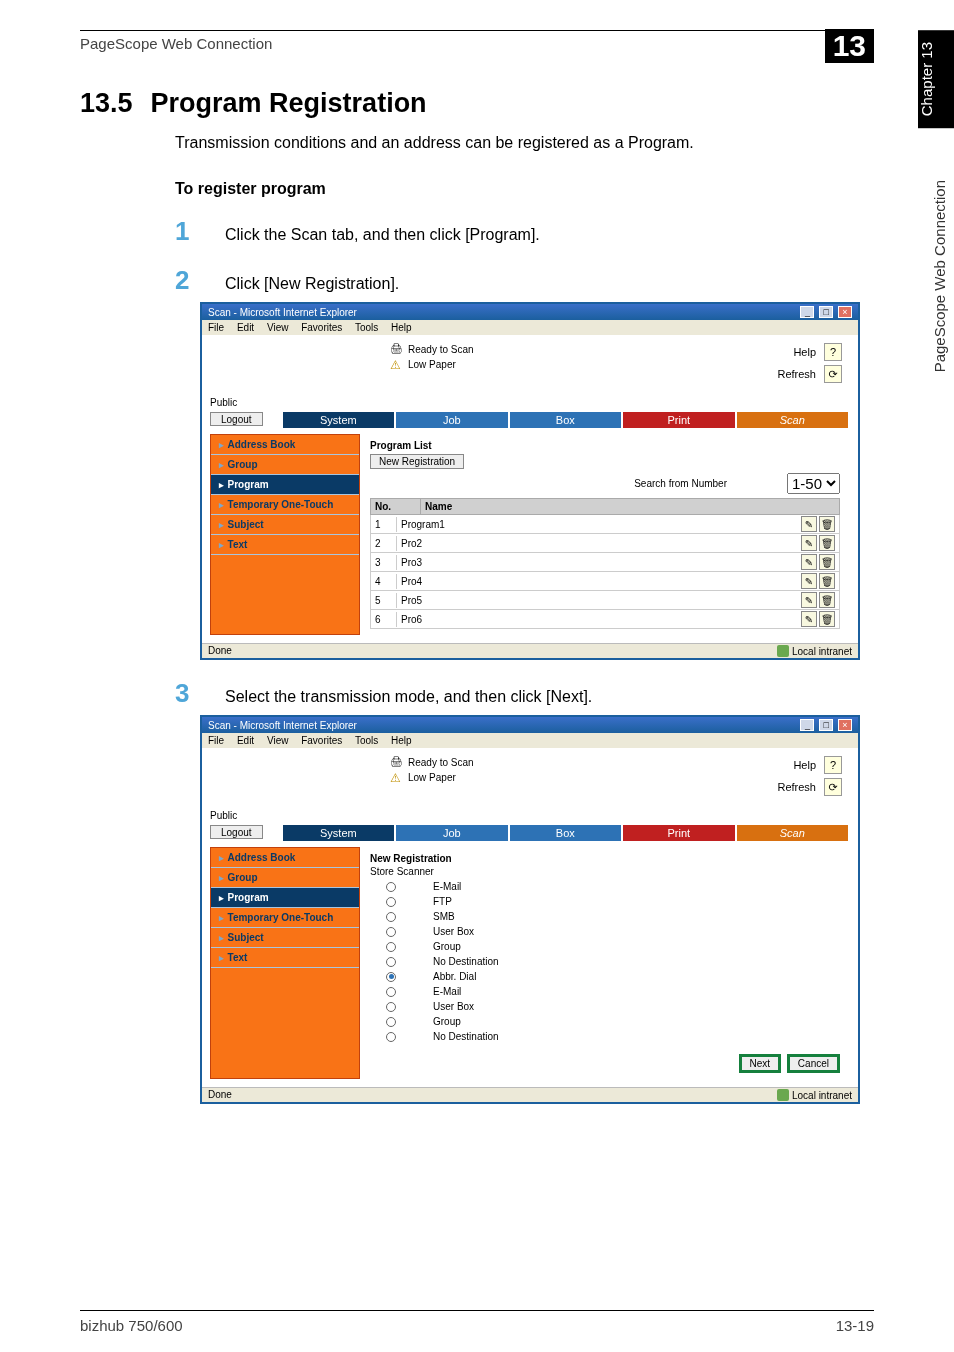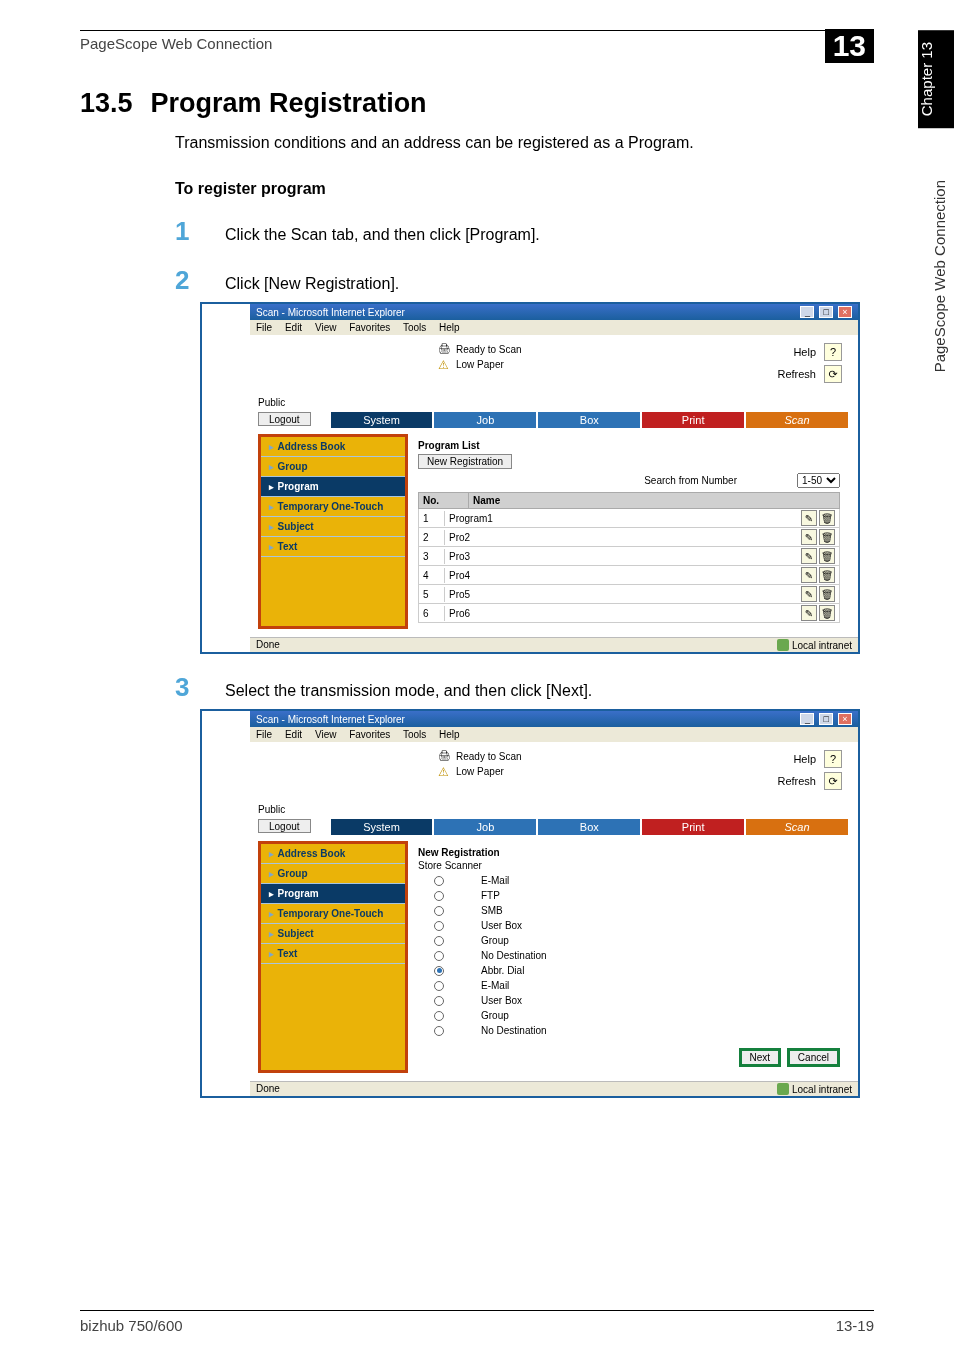--- a/index.html
+++ b/index.html
@@ -69,21 +69,20 @@
   .step-text {
     font-size: 16px;
   }
   .screenshot {
     margin-top: 6px;
     margin-left: 120px;
     width: 660px;
     border: 2px solid #1b5f9e;
     font-family: Tahoma, Arial, sans-serif;
     font-size: 10px;
-    padding-left: 48px;
   }
   .ss-titlebar {
     background: linear-gradient(#3a6fc9, #1b5f9e);
     color: #fff;
     padding: 2px 6px;
     display: flex;
     justify-content: space-between;
     align-items: center;
   }
   .ss-titlebar .buttons span {
@@ -150,22 +149,22 @@
     padding: 2px 0;
     border-right: 2px solid #fff;
   }
   .tab.dark { background: #0a3a66; }
   .tab.blue { background: #2d72b5; }
   .tab.red  { background: #c02020; }
   .tab.orange { background: #d87010; font-style: italic; }
   .ss-main { display: flex; margin-top: 6px; }
   .ss-side {
     width: 150px;
-    background: #eab308;
-    border: 3px solid #c2410c;
+    background: #f97316;
+    border: 1px solid #c2410c;
   }
   .ss-side .item {
     padding: 4px 8px;
     border-bottom: 1px solid #a8c5de;
     color: #0a3a66;
     font-weight: bold;
     font-size: 10px;
     display:flex; align-items:center;
   }
   .ss-side .item.active { background: #0a3a66; color: #fff; }
@@ -182,21 +181,21 @@
     border: 1px solid #888;
     background: #eee;
     padding: 1px 8px;
     font-size: 10px;
   }
   .search-row {
     display:flex; justify-content: flex-end; align-items:center;
     margin-top: 4px; font-size:10px;
   }
   .search-row .lbl { margin-right: 60px; }
-  .search-row select { font-size:10px; }
+  .search-row select { font-size:15px; }
   .ptable-head {
     display:flex; background:#d0d0d0; border:1px solid #aaa;
     font-size:10px; font-weight:bold; margin-top:4px;
   }
   .ptable-head .c1 { width:50px; padding:2px 4px; border-right:1px solid #aaa; }
   .ptable-head .c2 { flex:1; padding:2px 4px; }
   .ptable-row {
     display:flex; align-items:center; border:1px solid #ccc; border-top:none;
     font-size:10px;
   }

